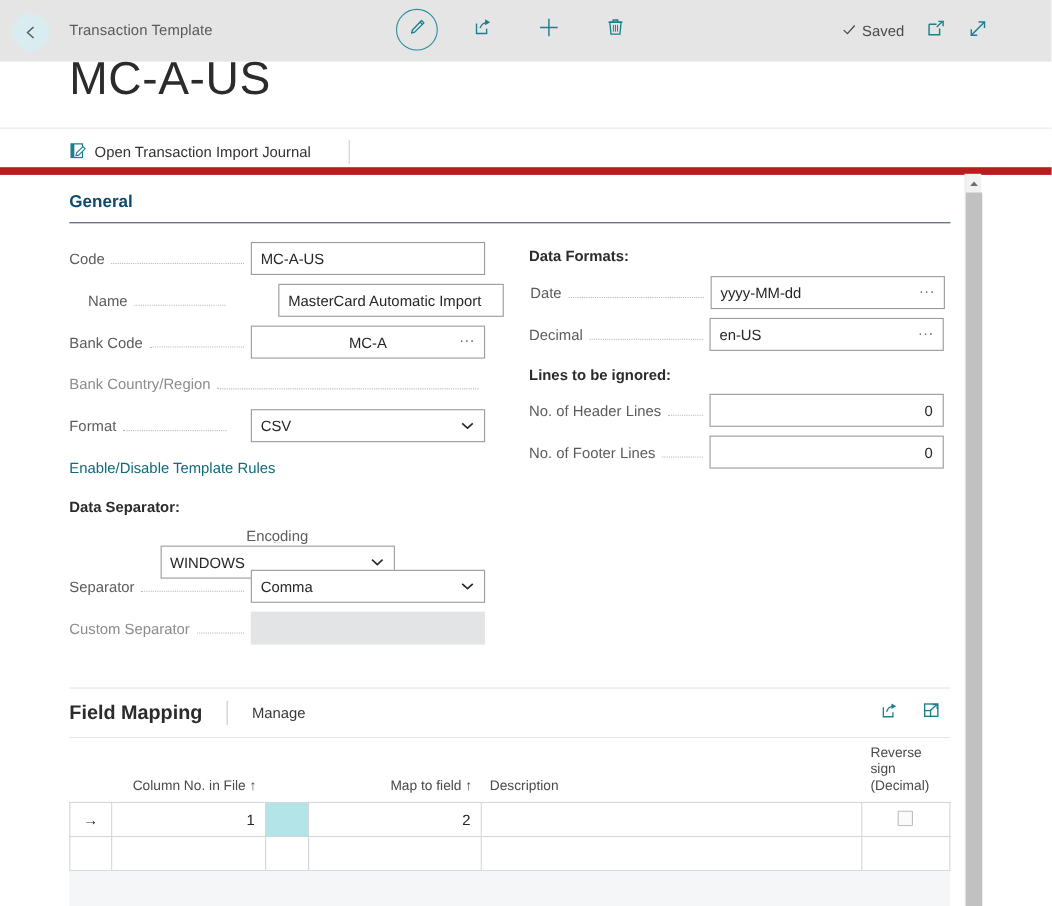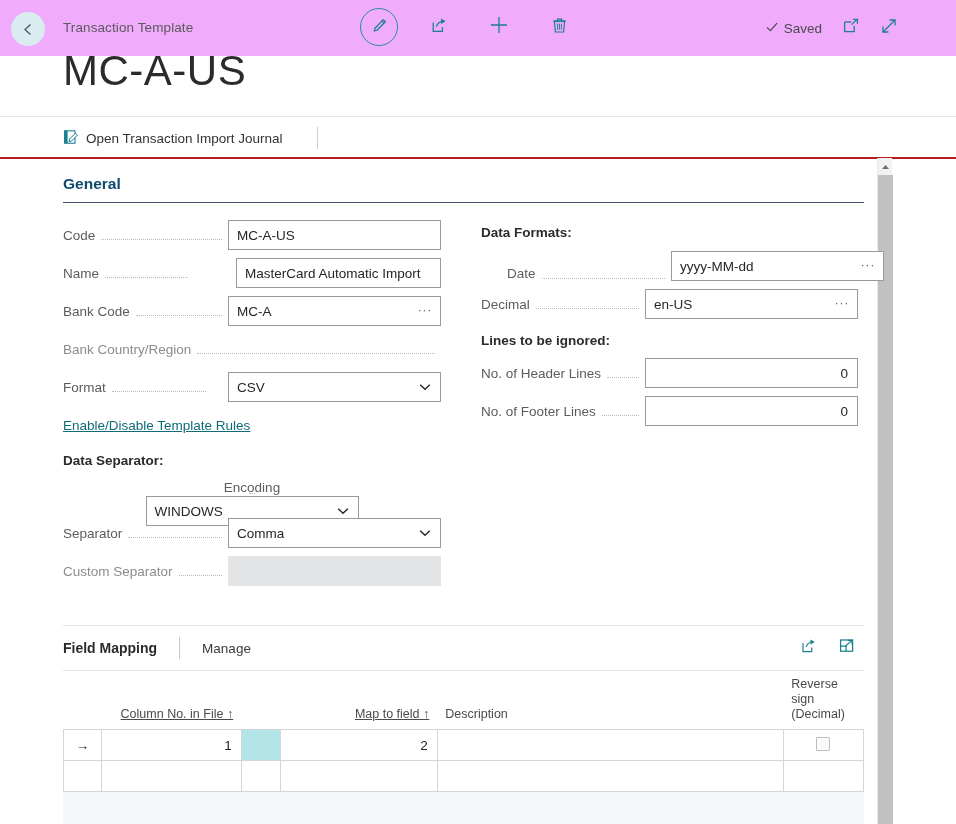--- a/index.html
+++ b/index.html
@@ -10,21 +10,21 @@
     font-family: "Liberation Sans", sans-serif;
     color: #333333;
     overflow: hidden;
   }
 
   
   .topbar {
     position: relative;
     height: 56px;
     width: 956px;
-    background: #f0abfc;
+    background: #e5e5e5;
   }
   .back-btn {
     position: absolute; left: 11px; top: 12px;
     width: 34px; height: 34px;
     border-radius: 50%;
     background: #d9ecef;
     display: flex; align-items: center; justify-content: center;
     cursor: pointer;
   }
   .back-btn svg { display:block; }
@@ -58,21 +58,21 @@
     font-size: 13.5px; color: #4b4b4b;
     white-space: nowrap;
   }
   .r-icon { cursor: pointer; display:flex; align-items:center; }
 
   
   .actionbar {
     position: relative;
     width: 956px; height: 43px;
     border-top: 1px solid #e8e8e8;
-    border-bottom: 2px solid #b91c1c;
+    border-bottom: 7px solid #b91c1c;
   }
   .act-item {
     position: absolute; top: 0; height: 42px;
     display: flex; align-items: center; gap: 7px;
     font-size: 13.5px; cursor: pointer;
     white-space: nowrap;
   }
   #act-open { left: 63px; color: #333; }
   #act-more { left: 340px; color: #4b4b4b; }
   .act-sep {
@@ -163,21 +163,21 @@
   }
 
   
   .fm-wrap { position: absolute; left: 63px; top: 625px; width: 801px; }
   .fm-top-rule { height: 1px; background: #e4e4e4; }
   .fm-bar {
     height: 44px;
     display: flex; align-items: center;
     position: relative;
   }
-  .fm-title { font-size: 14px; font-weight: bold; color: #2b2b2b; cursor: pointer; }
+  .fm-title { font-size: 18px; font-weight: bold; color: #2b2b2b; cursor: pointer; }
   .fm-vsep { width: 1px; height: 22px; background: #c9c9c9; margin: 0 22px; }
   .fm-manage { font-size: 13.5px; color: #3a3a3a; cursor: pointer; }
   .fm-icons { position: absolute; right: 8px; display: flex; gap: 20px; align-items: center; }
   .fm-bot-rule { height: 1px; background: #e4e4e4; }
 
   table.grid { border-collapse: collapse; width: 801px; table-layout: fixed; }
   table.grid th {
     font-size: 12.5px; font-weight: normal; color: #4a4a4a;
     padding: 6px 8px 8px 8px;
     vertical-align: bottom;
@@ -190,21 +190,21 @@
     font-size: 13.5px; color: #262626;
     padding: 0 9px;
     background: #fff;
   }
   .c-arrow { width: 37px; }
   .c-colno { width: 136px; }
   .c-sel   { width: 38px; }
   .c-map   { width: 153px; }
   .c-desc  { width: 337px; }
   .c-rev   { width: 78px; }
-  .th-r { text-align: right; text-decoration: underline; }
+  .th-r { text-align: right; }
   .th-l { text-align: left; }
   .th-c { text-align: center; }
   td.arrowcell { text-align: center; padding: 0; }
   td.numcell { text-align: right; }
   td.selcell { background: #b3e4e7 !important; padding: 0; }
   td.revcell { text-align: center; padding: 0; }
   .chk {
     display: inline-block;
     width: 14px; height: 14px;
     border: 1px solid #bdbdbd;
@@ -330,30 +330,30 @@
   <div class="t">General</div>
   <div class="rule"></div>
 </div>
 
 <div class="field" style="left:63px;top:220px;width:378px;">
   <span class="flabel">Code</span>
   <span class="leader"></span>
   <span class="fctl" style="width:213px;">MC-A-US</span>
 </div>
 
-<div class="field" style="left:63px;top:258px;width:378px;">
+<div class="field" style="left:80px;top:258px;width:378px;">
   <span class="flabel">Name</span>
   <span class="leader"></span>
   <span class="fctl" style="width:205px;margin-left:42px;">MasterCard Automatic Import</span>
 </div>
 
 <div class="field" style="left:63px;top:296px;width:378px;">
   <span class="flabel">Bank Code</span>
   <span class="leader"></span>
-  <span class="fctl" style="width:213px;">
+  <span class="fctl" style="width:213px;justify-content:center;">
     <span>MC-A</span>
     <span class="ellip">···</span>
   </span>
 </div>
 
 <div class="field" style="left:63px;top:334px;width:378px;text-align:center;">
   <span class="flabel dis">Bank Country/Region</span>
   <span class="leader"></span>
 </div>
 
@@ -363,21 +363,21 @@
   <span class="fctl" style="width:213px;margin-left:16px;">
     <span>CSV</span>
     <span class="chev">
       <svg width="12" height="8" viewBox="0 0 12 8">
         <path d="M1.2 1.8 L6 6.2 L10.8 1.8" fill="none" stroke="#2b2b2b" stroke-width="1.5"></path>
       </svg>
     </span>
   </span>
 </div>
 
-<div class="linklbl" style="left:63px;top:418px;text-decoration:underline;">Enable/Disable Template Rules</div>
+<div class="linklbl" style="left:63px;top:418px;">Enable/Disable Template Rules</div>
 
 <div class="grouplbl" style="left:63px;top:453px;">Data Separator:</div>
 
 <div class="field" style="left:63px;top:480px;width:378px;flex-direction:column;">
   <span class="flabel">Encoding</span>
   <span class="leader"></span>
   <span class="fctl" style="width:213px;">
     <span>WINDOWS</span>
     <span class="chev">
       <svg width="12" height="8" viewBox="0 0 12 8">
@@ -401,21 +401,21 @@
 </div>
 
 <div class="field" style="left:63px;top:556px;width:378px;">
   <span class="flabel dis">Custom Separator</span>
   <span class="leader"></span>
   <span class="fctl flat" style="width:213px;"></span>
 </div>
 
 <div class="grouplbl" style="left:481px;top:225px;">Data Formats:</div>
 
-<div class="field" style="left:507px;top:251px;width:377px;align-items:flex-end;">
+<div class="field" style="left:482px;top:251px;width:377px;">
   <span class="flabel">Date</span>
   <span class="leader"></span>
   <span class="fctl" style="width:213px;">
     <span>yyyy-MM-dd</span>
     <span class="ellip">···</span>
   </span>
 </div>
 
 <div class="field" style="left:481px;top:289px;width:377px;">
   <span class="flabel">Decimal</span>

